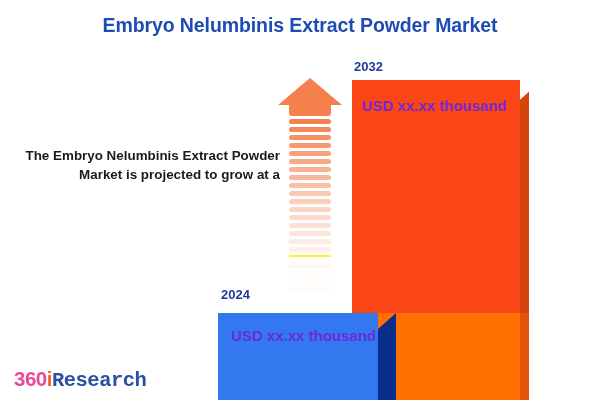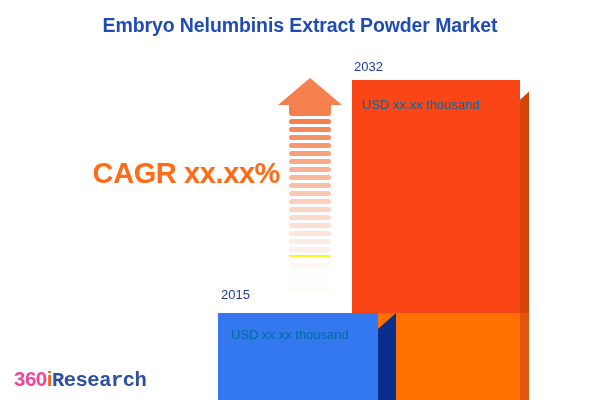--- a/index.html
+++ b/index.html
@@ -171,47 +171,47 @@
     left: 160px;
     top: 0;
     width: 18px;
     height: 87px;
     background: #0A2E8C;
     clip-path: polygon(0 16px, 18px 0, 18px 87px, 0 87px);
   }
 
   .bar-value-label {
     position: absolute;
-    font-size: 13px;
-    font-weight: normal;
-    color: #0369a1;
+    font-size: 15px;
+    font-weight: bold;
+    color: #6d28d9;
     white-space: nowrap;
   }
   #bar-2032-value { left: 362px; top: 97px; }
   #bar-2024-value { left: 231px; top: 327px; }
 
   .year-label {
     position: absolute;
     font-size: 13px;
-    font-weight: normal;
+    font-weight: bold;
     color: #1F3C9B;
     white-space: nowrap;
   }
   #year-2032-label { left: 354px; top: 59px; }
   #year-2024-label { left: 221px; top: 287px; }
 </style>
 </head>
 <body>
 
 <div id="infographic">
 
   <div id="chart-title">Embryo Nelumbinis Extract Powder Market</div>
 
   <div id="narrative">
-    <div id="cagr-value">CAGR xx.xx%</div>
+    <p id="narrative-text">The Embryo Nelumbinis Extract Powder Market is projected to grow at a</p>
   </div>
 
   <div id="logo">
     <span class="logo-360">360</span><span class="logo-i">i</span><span class="logo-research">Research</span>
   </div>
 
   <div id="growth-arrow">
     <div id="arrow-head"></div>
     <div id="arrow-neck"></div>
     <div id="arrow-stripes">
@@ -251,15 +251,15 @@
     <div id="bar-2024-front"></div>
     <div id="bar-2024-side"></div>
   </div>
 
   <div class="bar-value-label" id="bar-2032-value">USD xx.xx thousand</div>
 
   <div class="bar-value-label" id="bar-2024-value">USD xx.xx thousand</div>
 
   <div class="year-label" id="year-2032-label">2032</div>
 
-  <div class="year-label" id="year-2024-label">2015</div>
+  <div class="year-label" id="year-2024-label">2024</div>
 
 </div>
 
 </body></html>

